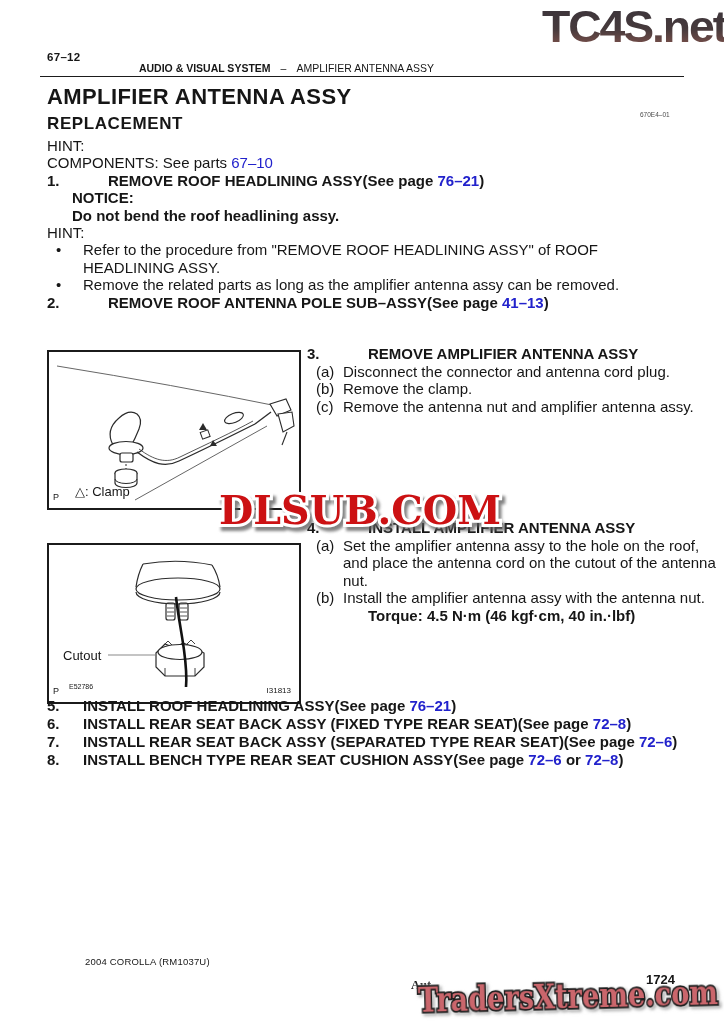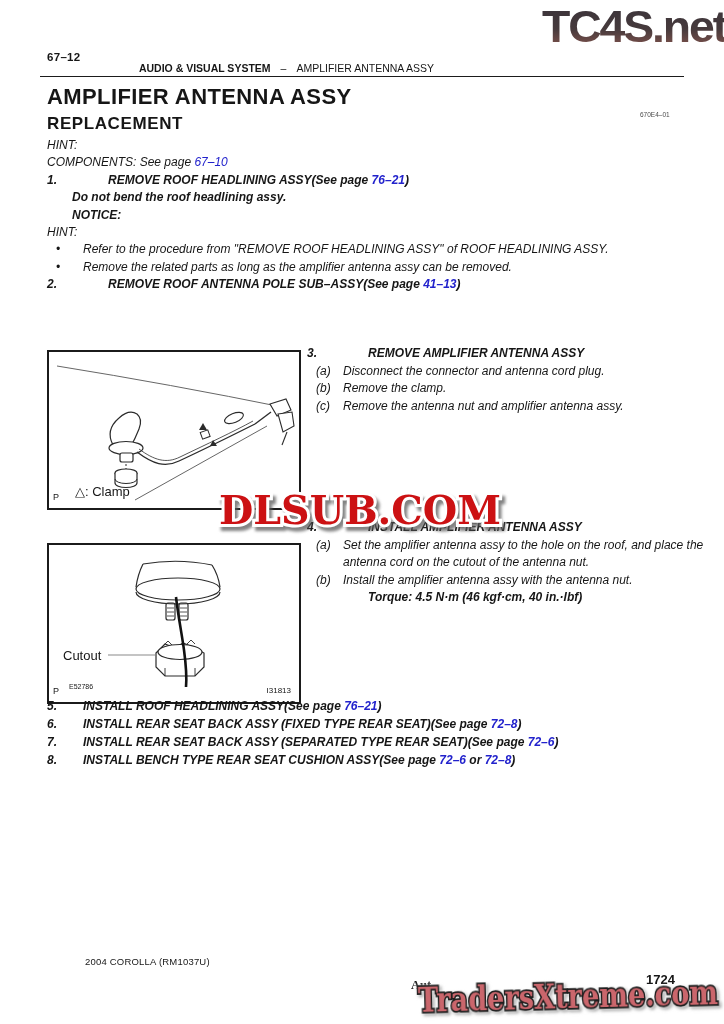--- a/index.html
+++ b/index.html
@@ -12,21 +12,21 @@
   .hdr-ref { position:absolute; left:47px; top:51px; font-size:11.5px; font-weight:bold; letter-spacing:.3px; }
   .hdr-center { position:absolute; left:0; top:62px; width:573px; text-align:center; font-size:10.5px; white-space:nowrap; }
   .hdr-center .sec { font-weight:bold; }
   .hdr-center .sep { margin:0 10px; }
   .hdr-rule { position:absolute; left:40px; top:76px; width:644px; height:0; border-top:1.7px solid #1b1b1b; }
   .title { position:absolute; left:47px; top:84px; font-size:22px; font-weight:bold; letter-spacing:.4px; }
   .figcode { position:absolute; left:640px; top:111px; font-size:6.5px; color:#4a4a4a; }
   .subtitle { position:absolute; left:47px; top:114px; font-size:17px; font-weight:bold; letter-spacing:.6px; }
 
   
-  .flow { position:absolute; font-size:12px; line-height:17.4px;font-style:italic; }
+  .flow { position:absolute; font-size:15px; line-height:17.4px; }
   .flow1 { left:47px; top:137px; width:632px; }
   .row { display:flex; }
   .row .n { flex:none; width:36px; font-weight:bold; }
   .row .bn { flex:none; width:36px; padding-left:9px; box-sizing:border-box; }
   .row .t { flex:1; }
   .bold { font-weight:bold;padding-left:25px; }
   .lnk { color:#2222cc;margin-top:8px; }
 
   .step3 { left:307px; top:345px; width:415px; line-height:17.6px; }
   .step4 { left:307px; top:519px; width:415px; line-height:17.6px; }
@@ -58,27 +58,27 @@
   <div class="hdr-center">
     <span class="sec">AUDIO &amp; VISUAL SYSTEM</span><span class="sep">–</span><span>AMPLIFIER ANTENNA ASSY</span>
   </div>
   <div class="hdr-rule"></div>
   <div class="title">AMPLIFIER ANTENNA ASSY</div>
   <div class="figcode">670E4–01</div>
   <div class="subtitle">REPLACEMENT</div>
 
   <div class="flow flow1">
     <div>HINT:</div>
-    <div><span>COMPONENTS: See page </span><span class="lnk">67–10</span></div>
+    <div><span>COMPONENTS: See parts </span><span class="lnk">67–10</span></div>
     <div class="row">
       <span class="n">1.</span>
       <span class="t bold"><span>REMOVE ROOF HEADLINING ASSY(See page </span><span class="lnk">76–21</span><span>)</span></span>
     </div>
+    <div class="bold">NOTICE:</div>
     <div class="bold">Do not bend the roof headlining assy.</div>
-    <div class="bold">NOTICE:</div>
     <div>HINT:</div>
     <div class="row">
       <span class="bn">•</span>
       <span class="t">Refer to the procedure from "REMOVE ROOF HEADLINING ASSY" of ROOF HEADLINING ASSY.</span>
     </div>
     <div class="row">
       <span class="bn">•</span>
       <span class="t">Remove the related parts as long as the amplifier antenna assy can be removed.</span>
     </div>
     <div class="row">

